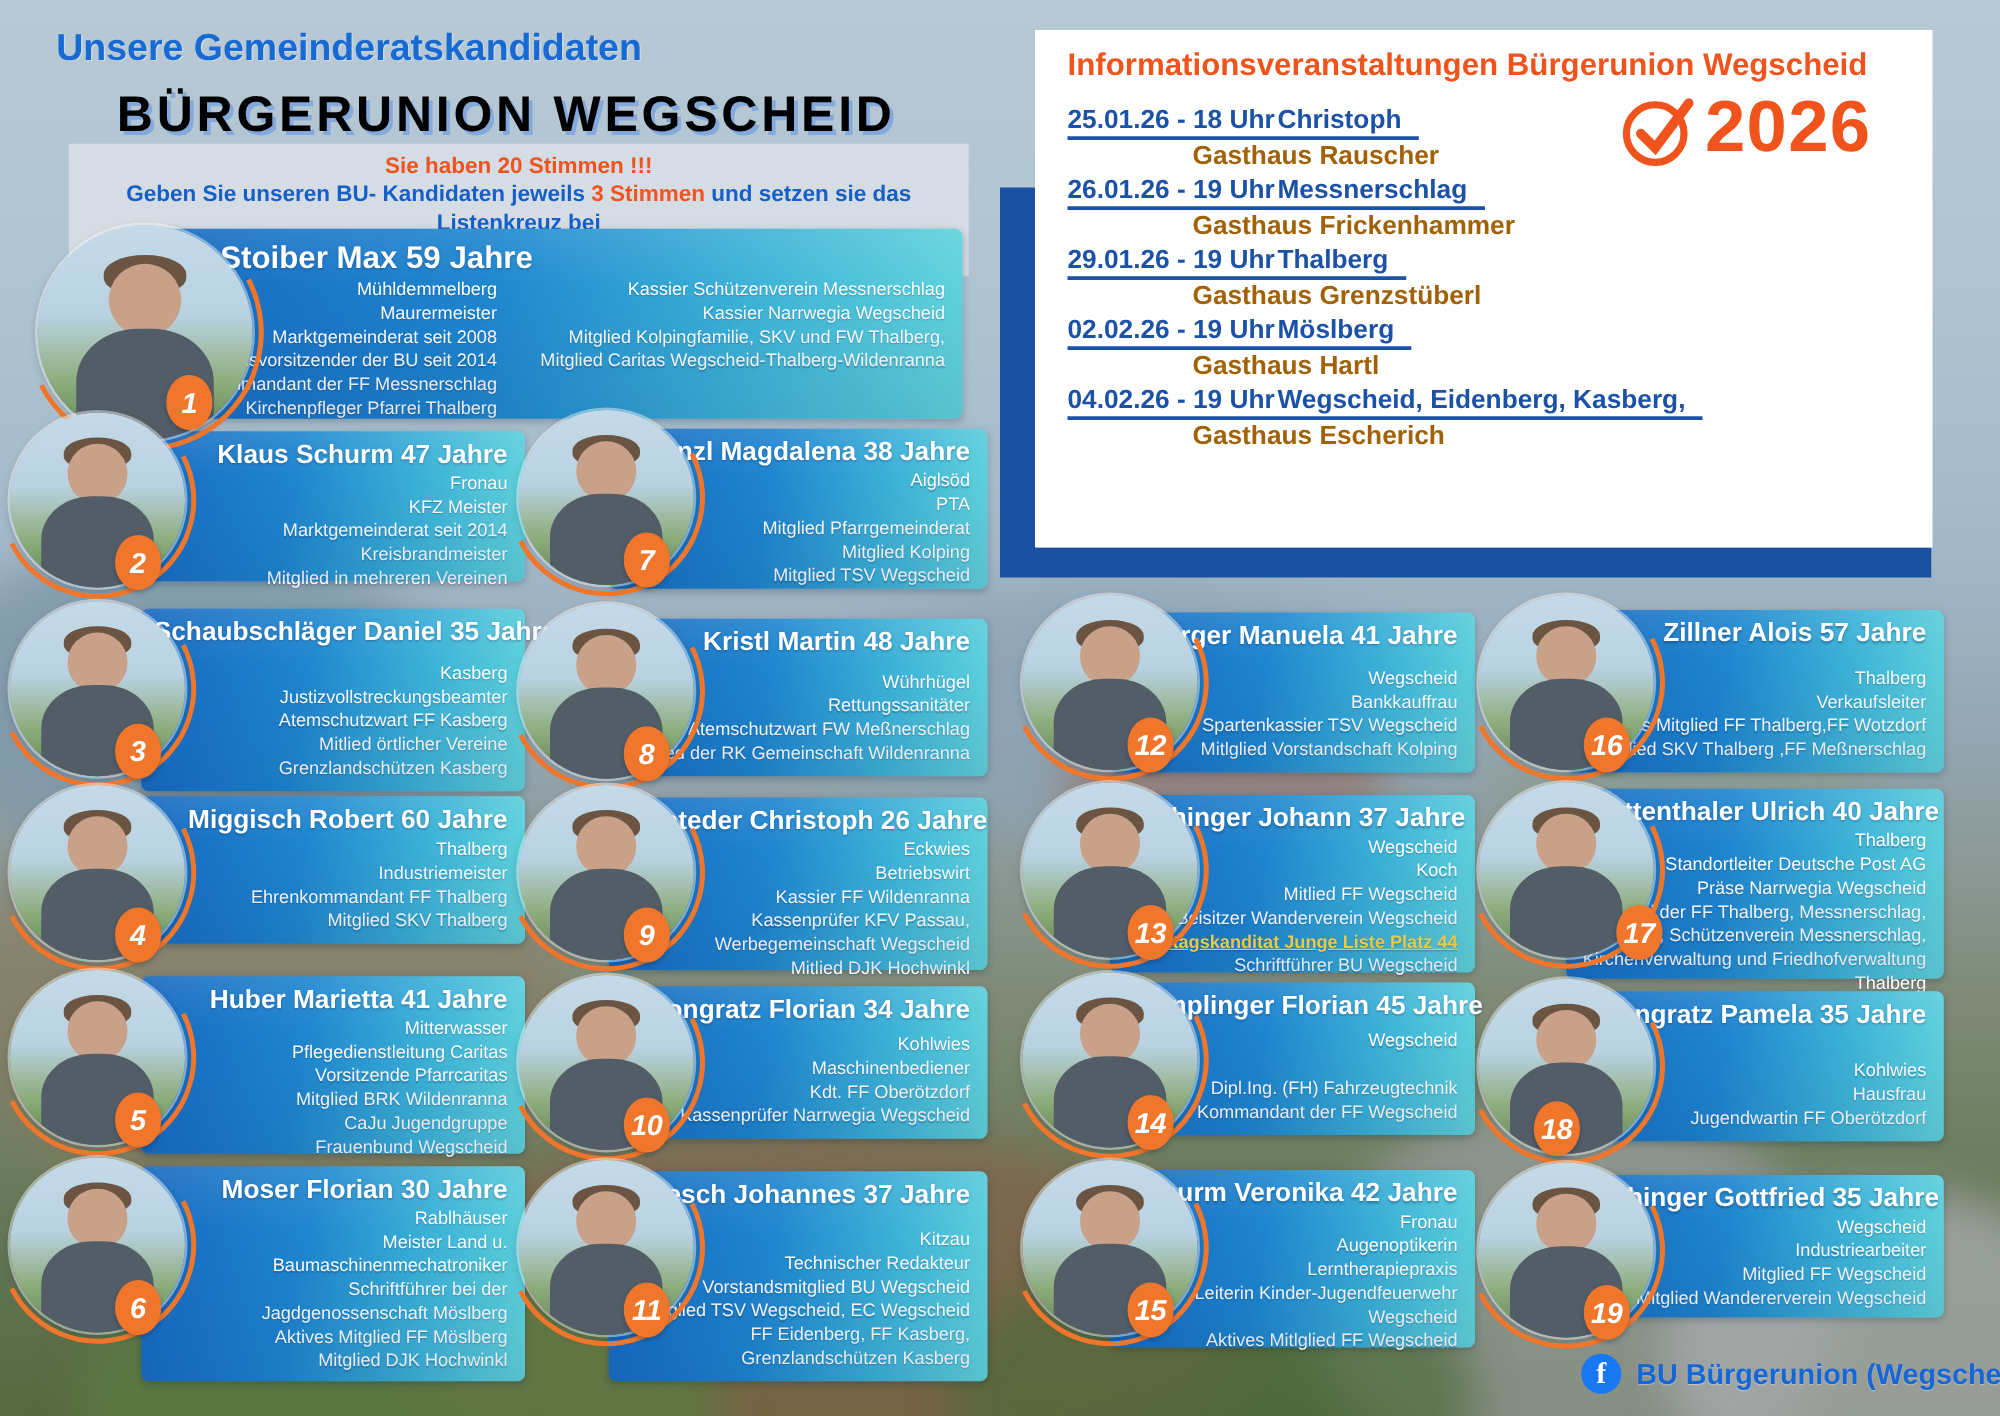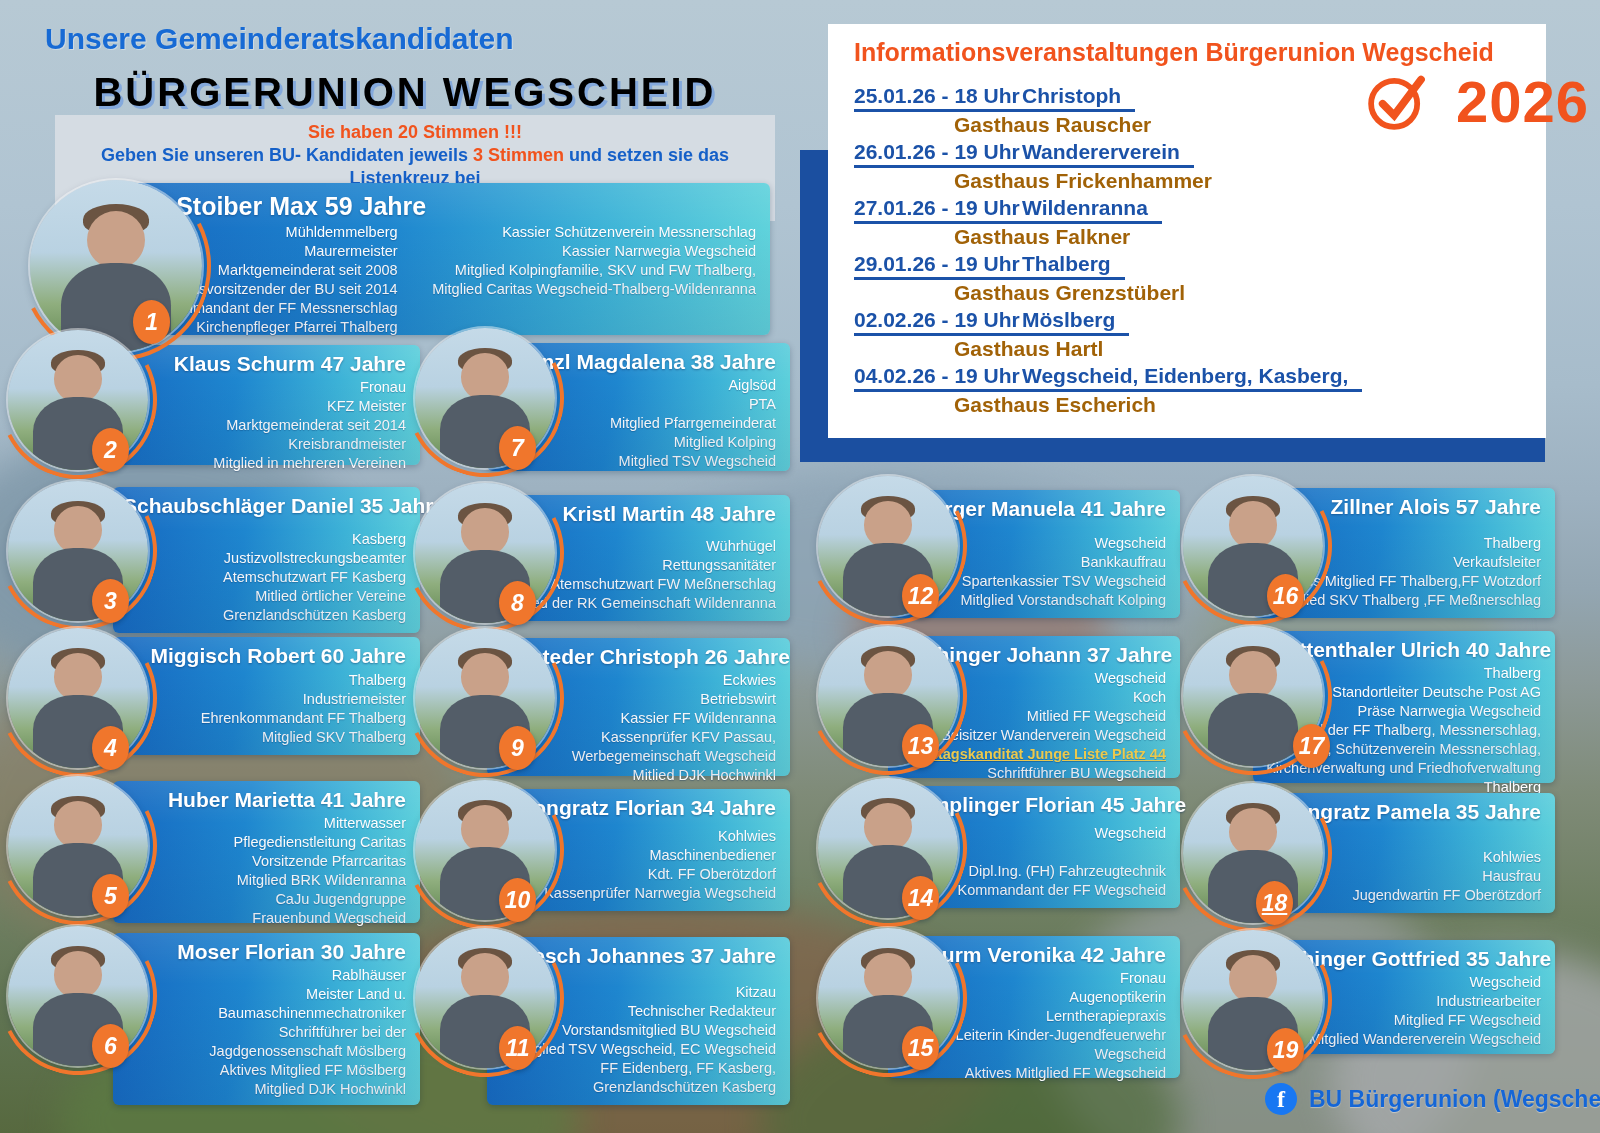--- a/index.html
+++ b/index.html
@@ -44,21 +44,21 @@
   .info-panel{position:absolute;left:828px;top:24px;width:718px;height:414px;background:#fff;
               padding:0;box-sizing:border-box;}
   .info-title{padding:14px 10px 6px 26px;font-size:25px;font-weight:bold;color:#f1531d;}
   .events{padding:10px 0 0 26px;}
   .event{margin-bottom:1px;}
   .ev-l1{display:inline-block;border-bottom:3px solid #1b52a8;padding-bottom:0px;
          font-size:21px;line-height:26px;font-weight:bold;color:#1b52a8;}
   .ev-l1 .dt{display:inline-block;min-width:168px;}
   .ev-l1 .loc{display:inline-block;padding-right:14px;}
   .ev-l2{margin-left:100px;font-size:21px;line-height:26px;font-weight:bold;color:#a16207;}
-  .year-mark{position:absolute;left:1366px;top:68px;display:flex;align-items:flex-start;gap:26px;}
+  .year-mark{position:absolute;left:1296px;top:68px;display:flex;align-items:flex-end;gap:4px;}
   .year-mark svg{width:64px;height:64px;}
   .year-text{font-size:58px;font-weight:bold;color:#f1531d;letter-spacing:1px;}
 
   
   .panel{position:absolute;box-sizing:border-box;border-radius:6px;
          display:flex;flex-direction:column;color:#fff;
          background:linear-gradient(100deg,#1667c0 0%,#1e86cf 42%,#3cb2d7 72%,#63d6dc 100%);
          box-shadow:0 2px 6px rgba(0,30,60,.25);}
   .panel::after{content:"";position:absolute;inset:0;border-radius:6px;pointer-events:none;
          background:linear-gradient(180deg,rgba(255,255,255,.10) 0%,rgba(255,255,255,0) 30%,rgba(0,20,80,.10) 100%);}
@@ -131,31 +131,25 @@
     <div class="events">
   <div class="event">
     <div class="ev-l1">
       <span class="dt">25.01.26 - 18 Uhr</span><span class="loc">Christoph</span>
     </div>
     <div class="ev-l2">Gasthaus Rauscher</div>
   </div>
 
   <div class="event">
     <div class="ev-l1">
-      <span class="dt">26.01.26 - 19 Uhr</span><span class="loc">Wandererverein</span>
+      <span class="dt">26.01.26 - 19 Uhr</span><span class="loc">Messnerschlag</span>
     </div>
     <div class="ev-l2">Gasthaus Frickenhammer</div>
   </div>
 
-  <div class="event">
-    <div class="ev-l1">
-      <span class="dt">27.01.26 - 19 Uhr</span><span class="loc">Wildenranna</span>
-    </div>
-    <div class="ev-l2">Gasthaus Falkner</div>
-  </div>
 
   <div class="event">
     <div class="ev-l1">
       <span class="dt">29.01.26 - 19 Uhr</span><span class="loc">Thalberg</span>
     </div>
     <div class="ev-l2">Gasthaus Grenzstüberl</div>
   </div>
 
   <div class="event">
     <div class="ev-l1">
@@ -584,21 +578,21 @@
             </div>
 
       </div>
     </div>
     <div class="photo" style="left: 1183px; top: 783px; width: 140px; height: 140px;">
       <div class="hair"></div>
       <div class="head"></div>
       <div class="torso"></div>
     </div>
     <div class="arc" style="left: 1174px; top: 774px; width: 150px; height: 150px; position: absolute; z-index: 3;"></div>
-    <div class="badge" style="left: 1256px; top: 881px; text-decoration: underline;">
+    <div class="badge" style="left: 1227px; top: 881px;">
       <span>18</span>
     </div>
   </div>
       <div class="candidate">
     <div class="panel" style="left: 888px; top: 936px; width: 292px; height: 142px;">
       <div class="cname">Schurm Veronika 42 Jahre</div>
       <div class="details-wrap">
         <div class="details col1">
               <div class="dline">Fronau</div>
               <div class="dline">Augenoptikerin</div>

